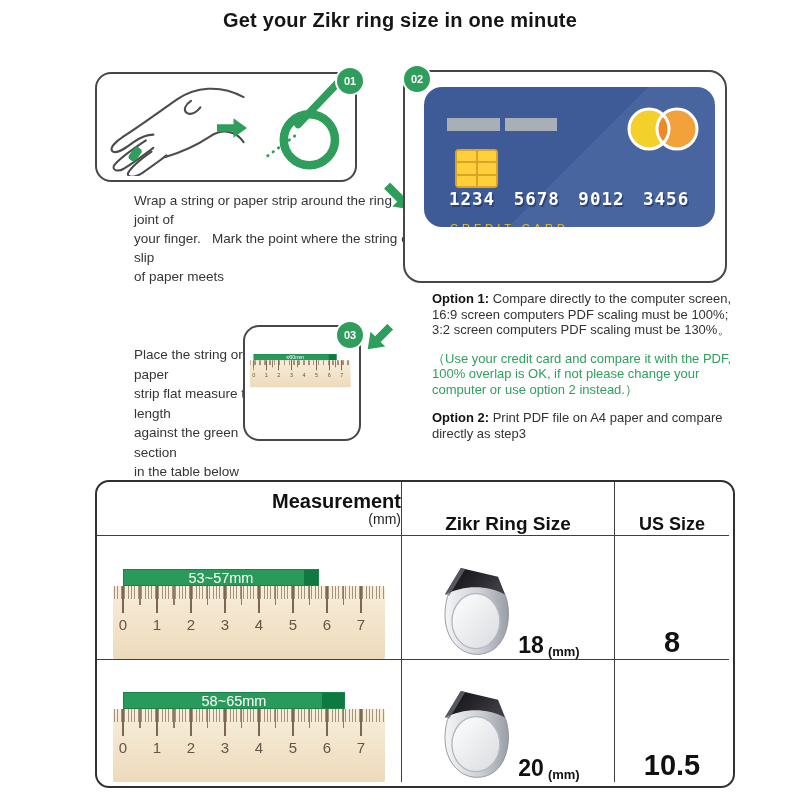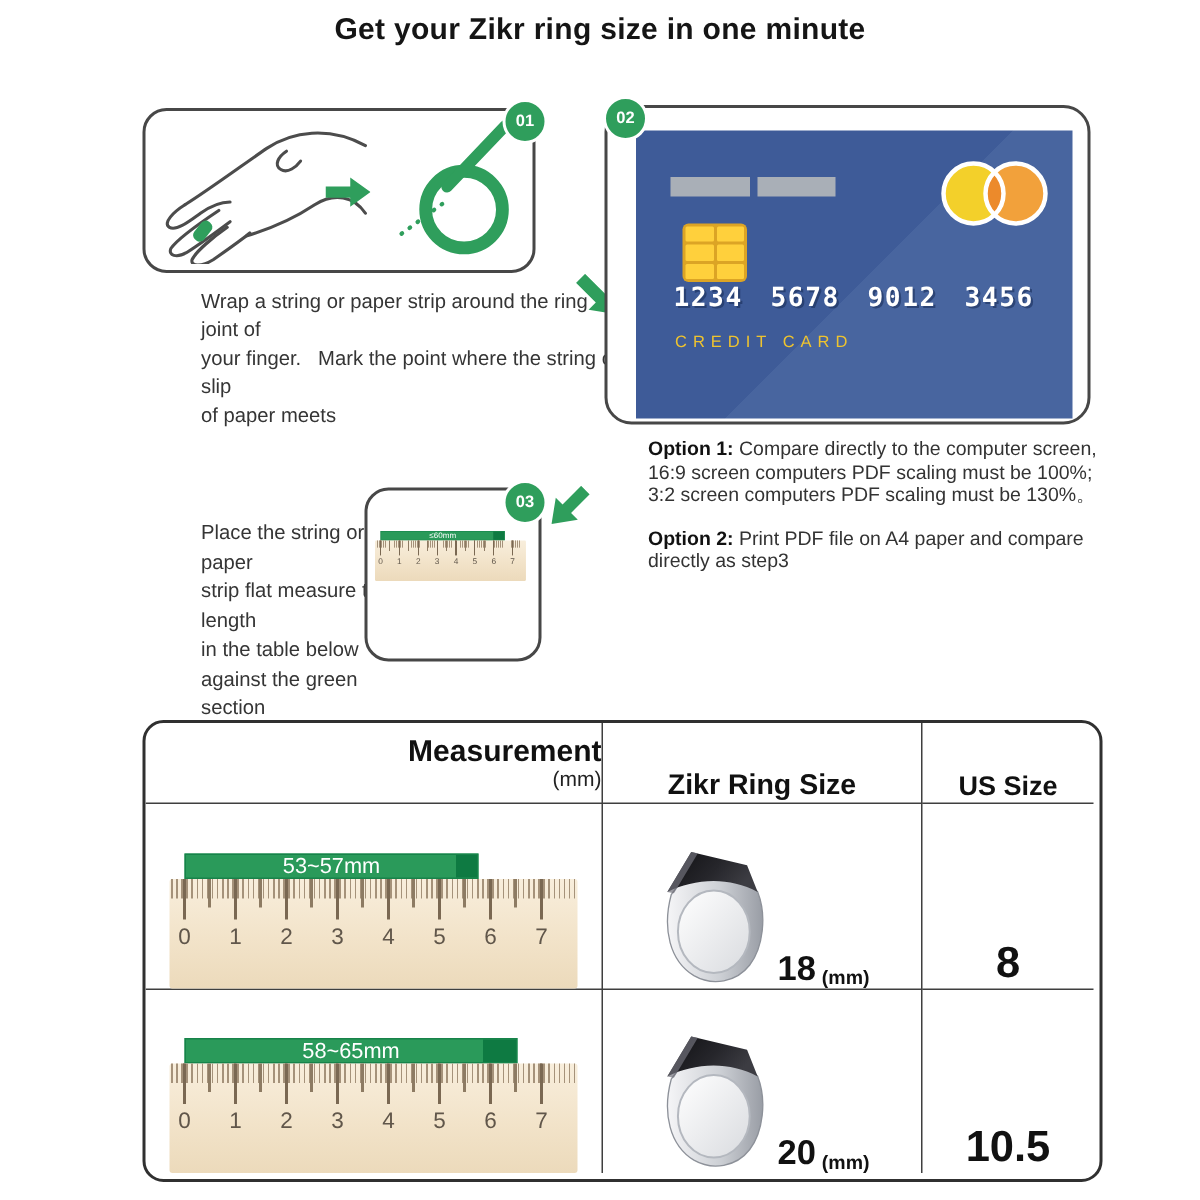--- a/index.html
+++ b/index.html
@@ -24,21 +24,21 @@
   .plines{position:absolute;font-size:13.5px;line-height:19px;color:#353535;}
   .plines span{display:block;white-space:pre-wrap;margin-left:46px;}
   .step3lines{line-height:19.5px;}
 
   .optcol{position:absolute;left:432px;top:291px;width:314px;font-size:13px;line-height:15.5px;color:#333;}
   .optcol p{margin:0 0 13px 0;}
   .optcol b{color:#111;}
   .greennote{color:#2fa05e;}
 
   
-  .card{position:absolute;left:19px;top:15px;width:291px;height:192px;border-radius:0;
+  .card{position:absolute;left:19px;top:15px;width:291px;height:140px;border-radius:18px;
         background:linear-gradient(135deg,#3e5b98 0 52%,#48659f 52% 100%);overflow:hidden;}
   .stripe{position:absolute;height:13px;background:#a9afb7;}
   .chip{position:absolute;left:31px;top:62px;width:43px;height:39px;border-radius:4px;
         background:#dca425;display:grid;grid-template-rows:repeat(3,1fr);grid-template-columns:repeat(2,1fr);
         gap:2px;padding:2px;box-sizing:border-box;}
   .chip i{background:#ffd03c;border-radius:1px;}
   .cardnum{position:absolute;left:25px;top:102px;font-family:"DejaVu Sans Mono","Liberation Mono",monospace;
            font-size:17.5px;font-weight:bold;color:#fff;letter-spacing:1px;word-spacing:7px;
            text-shadow:1.5px 1.5px 0 rgba(22,42,84,.55);}
   .cardlabel{position:absolute;left:26px;top:135px;font-size:11px;font-weight:normal;
@@ -170,28 +170,29 @@
         <circle cx="52" cy="23" r="20" fill="none" stroke="#fff" stroke-width="3"></circle>
       </svg>
       <div class="cardnum">1234 5678 9012 3456</div>
       <div class="cardlabel">CREDIT CARD</div>
     </div>
     <div class="badge" style="left:-3px;top:-8px;">02</div>
   </div>
 
   <div class="optcol">
     <p><b>Option 1:</b><span> Compare directly to the computer screen, 16:9 screen computers PDF scaling must be 100%; 3:2 screen computers PDF scaling must be 130%。</span></p>
+    <p class="greennote">（Use your credit card and compare it with the PDF, 100% overlap is OK, if not please change your computer or use option 2 instead.）</p>
     <p><b>Option 2:</b><span> Print PDF file on A4 paper and compare directly as step3</span></p>
   </div>
 
   <div class="plines step3lines" style="left:88px;top:345px;width:175px;">
       <span>Place the string or paper</span>
       <span>strip flat measure the length</span>
+      <span>against the green section</span>
       <span>in the table below</span>
-      <span>against the green section</span>
     </div>
 
   <div class="stepbox" style="left:243px;top:325px;width:114px;height:112px;">
     <div class="mini-ruler">
       <div class="ruler-wrap">
         <div class="strip strip-mini">
           <span>≤60mm</span>
           <i class="cap"></i>
         </div>
         <div class="wood">

